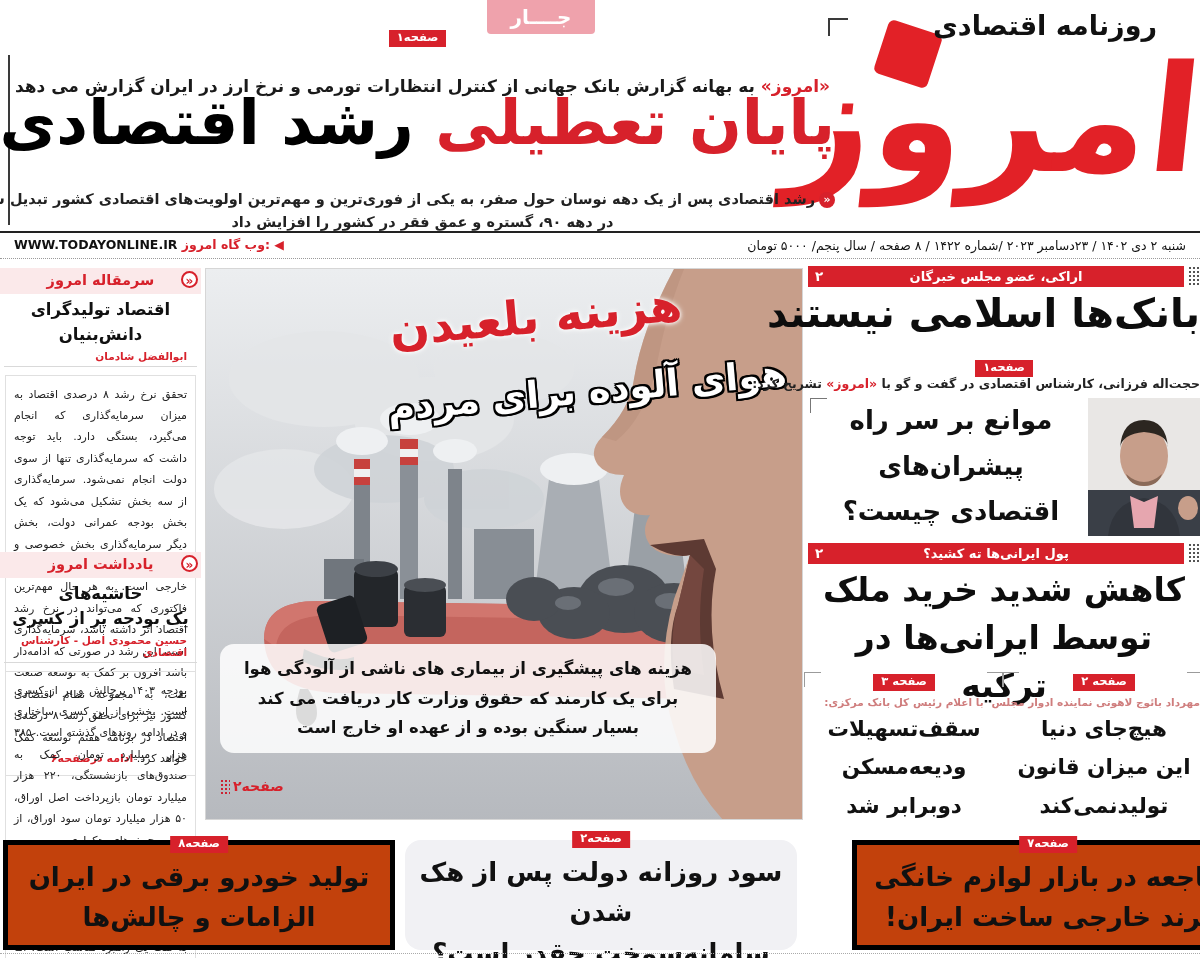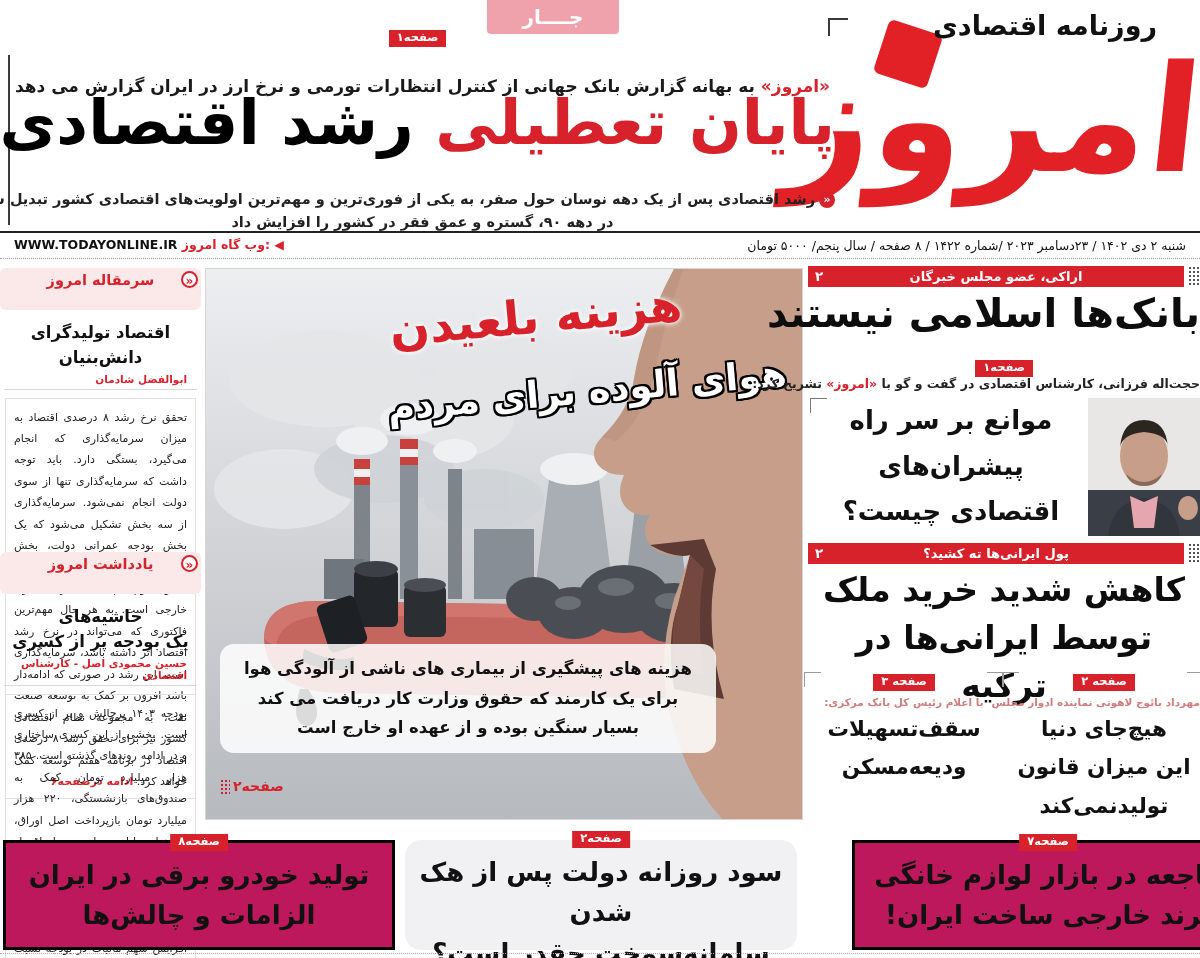--- a/index.html
+++ b/index.html
@@ -3,21 +3,21 @@
 <meta charset="utf-8">
 <style>
   html,body{margin:0;padding:0;background:#fff;}
   body{font-family:"DejaVu Sans",sans-serif;}
   #page{position:relative;width:1200px;height:958px;background:#fff;overflow:hidden;direction:rtl;}
   .abs{position:absolute;}
   .red{color:#d7212b;}
   .nowrap{white-space:nowrap;}
 
   
-  .top-tab{left:487px;top:0;width:132px;height:34px;background:#efa2ac;color:#fff;
+  .top-tab{left:487px;top:0;width:108px;height:34px;background:#efa2ac;color:#fff;
     font-weight:bold;font-size:20px;line-height:34px;text-align:center;border-radius:0 0 4px 4px;}
   .top-tab:after{content:"";position:absolute;left:10px;bottom:-8px;border:8px solid transparent;
     border-top-color:#efa2ac;border-left-width:4px;border-right-width:4px;}
 
   
   .tagline{top:10px;left:900px;width:290px;text-align:center;font-size:27px;font-weight:bold;color:#111;}
   .logo-square{top:26px;left:880px;width:56px;height:56px;background:#e22127;transform:rotate(18deg);border-radius:6px;}
   .logo{top:28px;left:860px;width:340px;text-align:center;font-size:148px;line-height:1.25;font-weight:bold;
     color:#e22127;transform:skewX(-6deg);}
 
@@ -36,25 +36,25 @@
 
   
   .date-rule{top:231px;left:0;width:1200px;border-top:2px solid #222;}
   .dateline{top:236px;left:0;width:1200px;height:22px;font-size:12.5px;color:#111;}
   .dateline .dt{position:absolute;right:14px;top:2px;}
   .dateline .web{position:absolute;left:14px;top:1px;font-weight:bold;direction:ltr;}
   .date-dots{top:258px;left:0;width:1200px;border-top:1.5px dotted #9a9a9a;}
 
   
   .side-box{left:0;width:201px;}
-  .side-head{position:relative;height:42px;background:#fbe9ea;color:#d7212b;font-size:14.5px;font-weight:bold;
-    line-height:25px;text-align:center;border-radius:6px;}
+  .side-head{position:relative;height:26px;background:#fbe9ea;color:#d7212b;font-size:14.5px;font-weight:bold;
+    line-height:25px;text-align:center;}
   .chev-ico{position:absolute;right:3px;top:3px;width:17px;height:17px;border:2px solid #d7212b;border-radius:50%;
     color:#d7212b;font-size:12px;line-height:16px;text-align:center;font-weight:bold;background:#fff;box-sizing:border-box;}
-  .side-title{font-size:16.5px;font-weight:bold;color:#111;text-align:center;line-height:1.5;padding:11px 4px 2px;}
+  .side-title{font-size:16.5px;font-weight:bold;color:#111;text-align:center;line-height:1.5;padding:4px 4px 2px;}
   .side-byline{font-size:10.5px;font-weight:bold;color:#d7212b;text-align:right;padding:0 10px 4px;border-bottom:1px solid #d9d9d9;margin:0 4px;}
   .side-body{margin:8px 5px 0;border:1px solid #e0e0e0;padding:8px 8px 6px;font-size:11px;line-height:1.95;
     color:#222;text-align:justify;}
   .side-more{color:#d7212b;font-weight:bold;font-size:11px;}
 
   
   .feature{left:205px;top:268px;width:598px;height:552px;border:1px solid #d6d6d6;box-sizing:border-box;overflow:hidden;background:#dfe1e4;}
   .f-title1{top:20px;right:120px;font-size:47px;font-weight:bold;color:#d7212b;transform:rotate(-5deg);
     text-shadow:0 0 4px #fff,0 0 6px #fff;}
   .f-title2{top:100px;right:15px;font-size:37px;font-weight:bold;color:#fff;transform:rotate(-5deg);
@@ -77,21 +77,21 @@
   .turkey{top:566px;left:808px;width:392px;text-align:center;font-size:33px;font-weight:bold;color:#0d0d0d;line-height:1.45;}
   .sub-box{top:670px;width:192px;text-align:center;}
   .sub-kicker{font-size:10.5px;font-weight:bold;color:#cf7d7d;margin-top:5px;}
   .sub-lines{font-size:21.5px;font-weight:bold;color:#111;line-height:1.8;margin-top:2px;}
   .corner{position:absolute;width:16px;height:14px;border-color:#9b9b9b;}
 
   
   .brow{top:840px;height:110px;box-sizing:border-box;text-align:center;}
   .brow .page-badge{position:absolute;top:-9px;left:50%;transform:translateX(-50%);}
   .b-lines{font-size:26px;font-weight:bold;color:#111;line-height:1.55;padding-top:12px;}
-  .b-border{background:#be185d;border:3px solid #000000;}
+  .b-border{background:#c2410c;border:5px solid #000000;}
   .b-round{background:#f1f1f4;border-radius:16px;}
   .bottom-dots{top:953px;left:0;width:1200px;border-top:1.5px dotted #aaa;}
 </style>
 </head>
 <body>
 
 <div id="page">
 
   <div class="abs top-tab"><span>جــــار</span></div>
 
@@ -297,20 +297,21 @@
   </div>
 
   <div class="abs sub-box" style="left:808px;">
     <div class="abs corner" style="top:2px;left:-4px;border-top:1.5px solid #9b9b9b;border-left:1.5px solid #9b9b9b;"></div>
     <div class="abs corner" style="top:2px;right:-4px;border-top:1.5px solid #9b9b9b;border-right:1.5px solid #9b9b9b;"></div>
     <span class="page-badge">صفحه ۳</span>
     <div class="sub-kicker nowrap">با اعلام رئیس کل بانک مرکزی:</div>
     <div class="sub-lines">
       <div>سقف‌تسهیلات</div>
       <div>ودیعه‌مسکن</div>
+      <div>دوبرابر شد</div>
     </div>
   </div>
 
   <div class="abs brow b-border" style="left:3px;width:392px;">
     <span class="page-badge">صفحه۸</span>
     <div class="b-lines">
       <div>تولید خودرو برقی در ایران</div>
       <div>الزامات و چالش‌ها</div>
     </div>
   </div>

